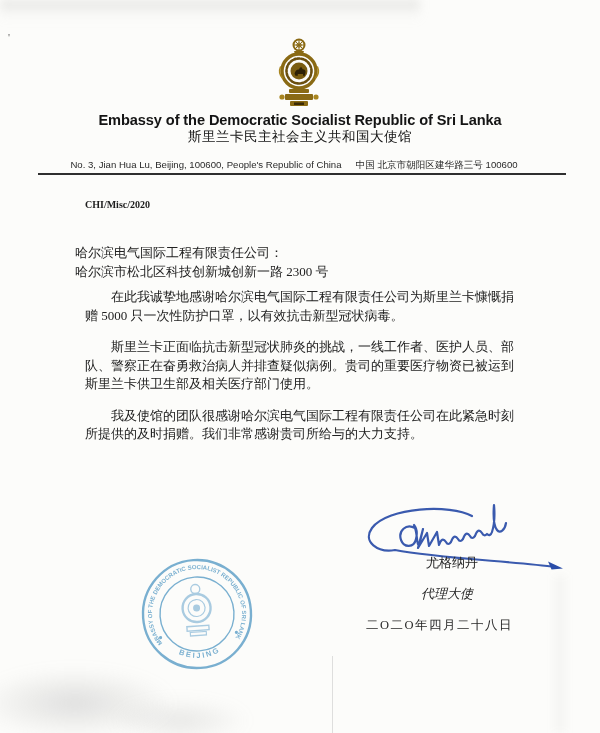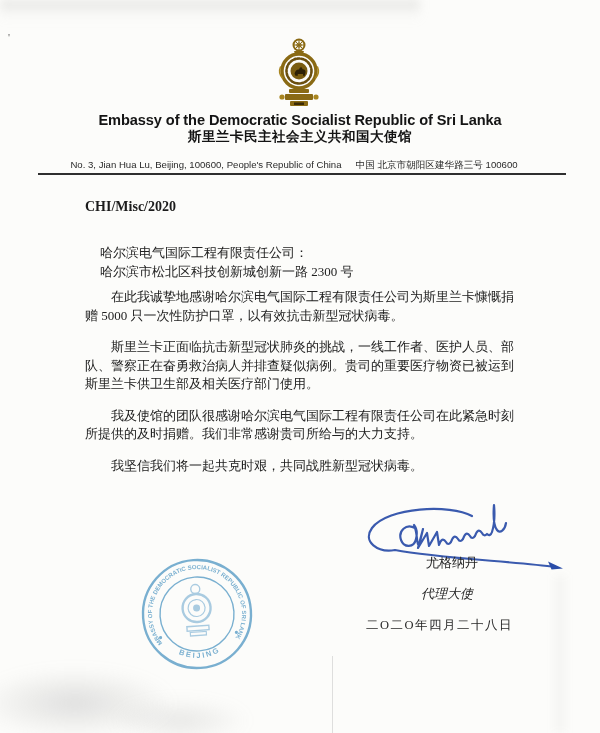--- a/index.html
+++ b/index.html
@@ -22,29 +22,29 @@
   .speck{left:8px;top:31px;font-family:"Liberation Serif",serif;font-size:11px;color:#555;}
   .shade-right{left:554px;top:575px;width:12px;height:158px;
     background:rgba(120,120,120,.05);filter:blur(4px);}
 
   
   .emblem{position:absolute;left:275px;top:37px;width:48px;height:73px;}
   .title-en{position:absolute;left:0;top:112px;width:600px;text-align:center;
     font-family:"Liberation Sans","DejaVu Sans",sans-serif;font-weight:bold;
     font-size:14.6px;letter-spacing:-.1px;color:#141414;}
   .title-zh{position:absolute;left:0;top:128px;width:600px;text-align:center;
-    font-weight:bold;font-size:13.5px;letter-spacing:.5px;color:#141414;}
+    font-weight:normal;font-size:13.5px;letter-spacing:.5px;color:#141414;}
   .addr-line{position:absolute;left:0;top:159px;width:588px;text-align:center;
     font-family:"Liberation Sans","DejaVu Sans",sans-serif;font-size:9.6px;color:#2a2a2a;white-space:nowrap;}
   .addr-zh{margin-left:14px;}
   .head-rule{position:absolute;left:38px;top:173px;width:528px;height:2px;background:#2f2f2f;}
 
   
-  .ref{position:absolute;left:85px;top:199px;font-weight:bold;font-size:14px;color:#1c1c1c;}
-  .recipient{position:absolute;left:100px;top:243px;font-size:13px;line-height:19px;color:#212121;}
+  .ref{position:absolute;left:85px;top:199px;font-weight:bold;font-size:10px;color:#1c1c1c;}
+  .recipient{position:absolute;left:75px;top:243px;font-size:13px;line-height:19px;color:#212121;}
   .body{position:absolute;left:85px;top:288px;width:437px;font-size:13px;line-height:18.5px;
     color:#212121;text-align:justify;}
   .body p{margin:0 8px 13px 0;text-indent:2em;}
 
   
   .sig-svg{position:absolute;left:358px;top:498px;width:212px;height:78px;}
   .sig-name{position:absolute;left:372px;top:554px;width:160px;text-align:center;
     font-size:13px;color:#262626;}
   .sig-title{position:absolute;left:367px;top:585px;width:160px;text-align:center;
     font-size:13px;color:#262626;font-style:italic;}
@@ -111,21 +111,20 @@
 
   <div class="recipient">
     <div>哈尔滨电气国际工程有限责任公司：</div>
     <div>哈尔滨市松北区科技创新城创新一路 2300 号</div>
   </div>
 
   <div class="body">
     <p>在此我诚挚地感谢哈尔滨电气国际工程有限责任公司为斯里兰卡慷慨捐赠 5000 只一次性防护口罩，以有效抗击新型冠状病毒。</p>
     <p>斯里兰卡正面临抗击新型冠状肺炎的挑战，一线工作者、医护人员、部队、警察正在奋勇救治病人并排查疑似病例。贵司的重要医疗物资已被运到斯里兰卡供卫生部及相关医疗部门使用。</p>
     <p>我及使馆的团队很感谢哈尔滨电气国际工程有限责任公司在此紧急时刻所提供的及时捐赠。我们非常感谢贵司所给与的大力支持。</p>
-    <p>我坚信我们将一起共克时艰，共同战胜新型冠状病毒。</p>
   </div>
 
   <svg class="sig-svg" viewBox="0 0 212 78">
     <g stroke="#2a4da8" stroke-width="2.2" fill="none" stroke-linecap="round" stroke-linejoin="round" opacity=".92">
       <path d="M114 18 C 92 6, 30 9, 14 30 C 4 44, 20 55, 37 52 C 78 60, 150 63, 198 69"></path>
       <path d="M57 30 c -9 -5 -17 3 -14 12 c 3 8 13 8 15 -1 c 1.5 -6 .5 -11 -2 -14 c 4 9 2 18 5 21
                l 4 -17 l -5 19 l 9 -15 l 2 13 l 8 -14 l 2 13
                q 3 -9 7 -3 q 2 4 5 0 q 3 -9 7 -3 q 2 4 5 0 q 3 -9 7 -3 q 2 4 5 0 q 3 -9 7 -3 q 2 4 5 1
                c 2 2 4 1 5 -2 c 2 -6 3 -16 2 -27 c -1 12 0 21 3 25 c 3 4 8 0 9 -7"></path>
     </g>

